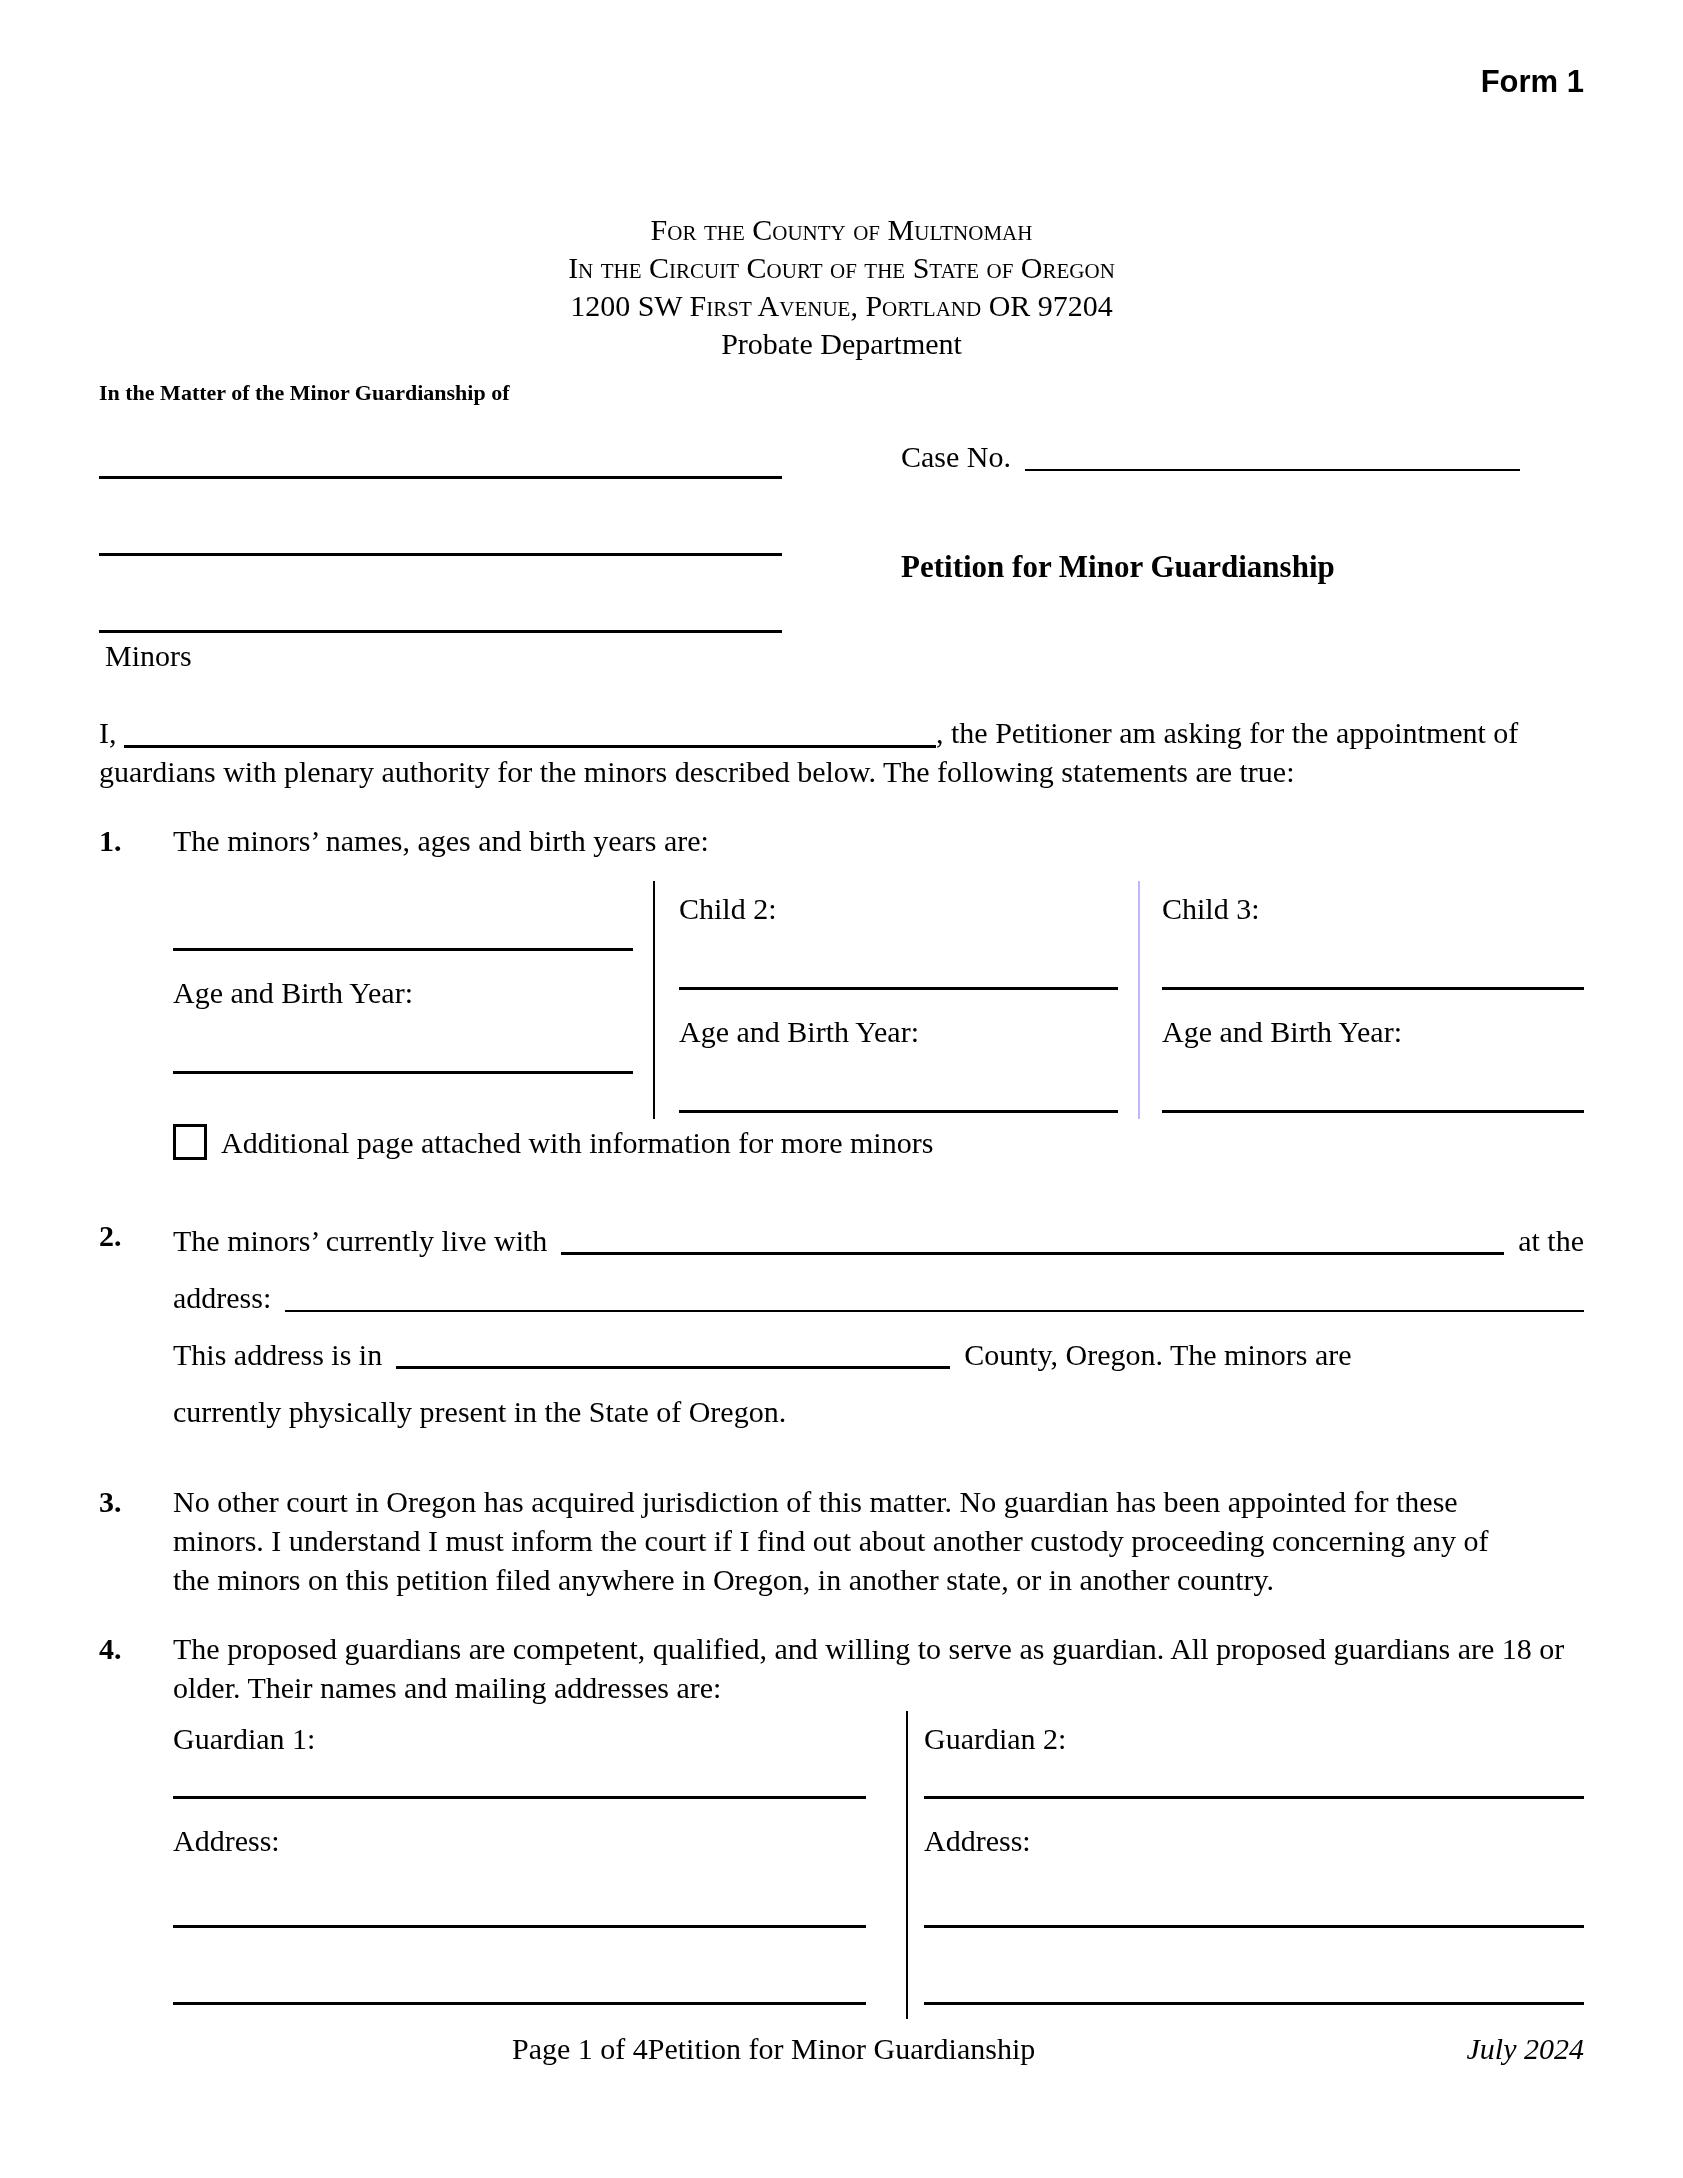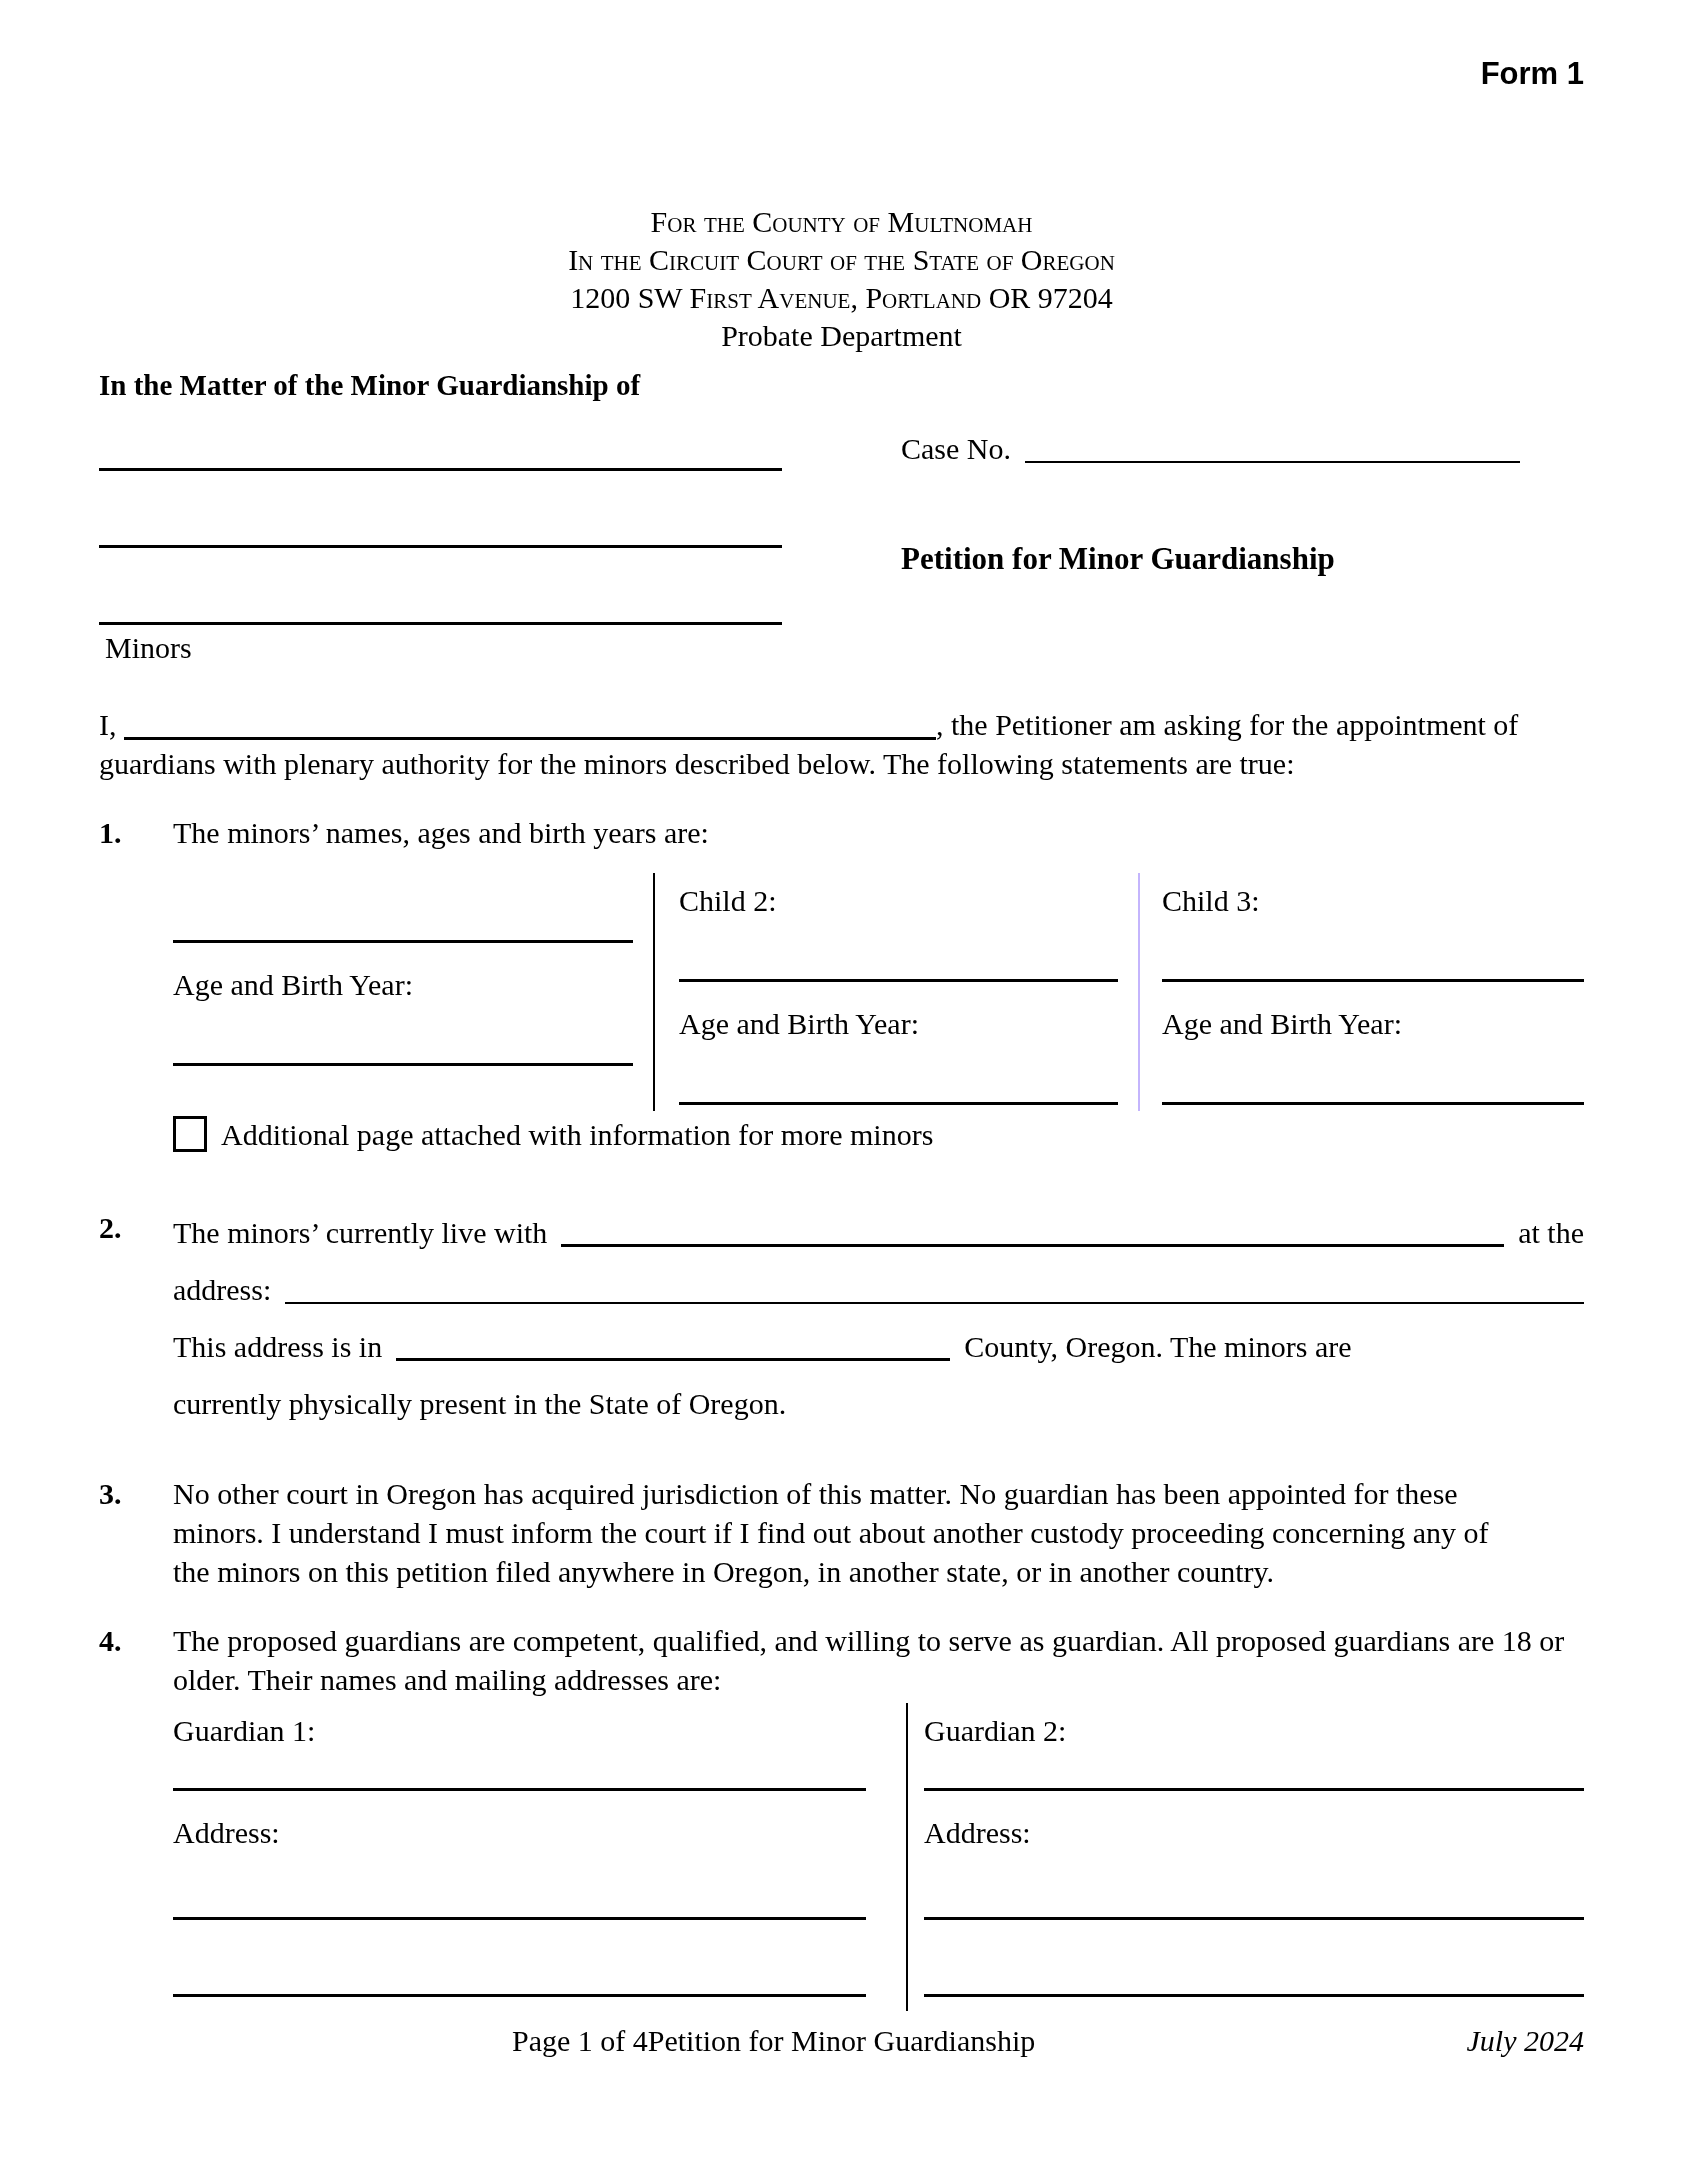--- a/index.html
+++ b/index.html
@@ -6,21 +6,21 @@
   html, body { background: #ffffff; }
   .page {
     position: relative;
     width: 1683px;
     height: 2178px;
     background: #ffffff;
     color: #000000;
     font-family: "Liberation Serif", "DejaVu Serif", serif;
     font-size: 30px;
     line-height: 39px;
-    padding: 0 99px;
+    padding: 8px 99px;
     overflow: hidden;
   }
 
   
   .form-label {
     margin-top: 54px;
     text-align: right;
     font-family: "Liberation Sans", sans-serif;
     font-weight: bold;
     font-size: 31px;
@@ -29,21 +29,21 @@
   .court-header {
     margin-top: 109px;
     text-align: center;
     line-height: 38px;
   }
   .court-header .sc { font-variant: small-caps; }
 
   .matter-title {
     margin-top: 10px;
     font-weight: bold;
-    font-size: 29px;
+    font-size: 22px;
     line-height: 40px;
     font-family: Liberation Serif, serif;
   }
 
   
   .caption { display: flex; }
   .caption-left { width: 683px; }
   .caption-right { flex: 1; padding-left: 119px; }
 
   .fill-line { height: 0; border-bottom: 3px solid #000; }

